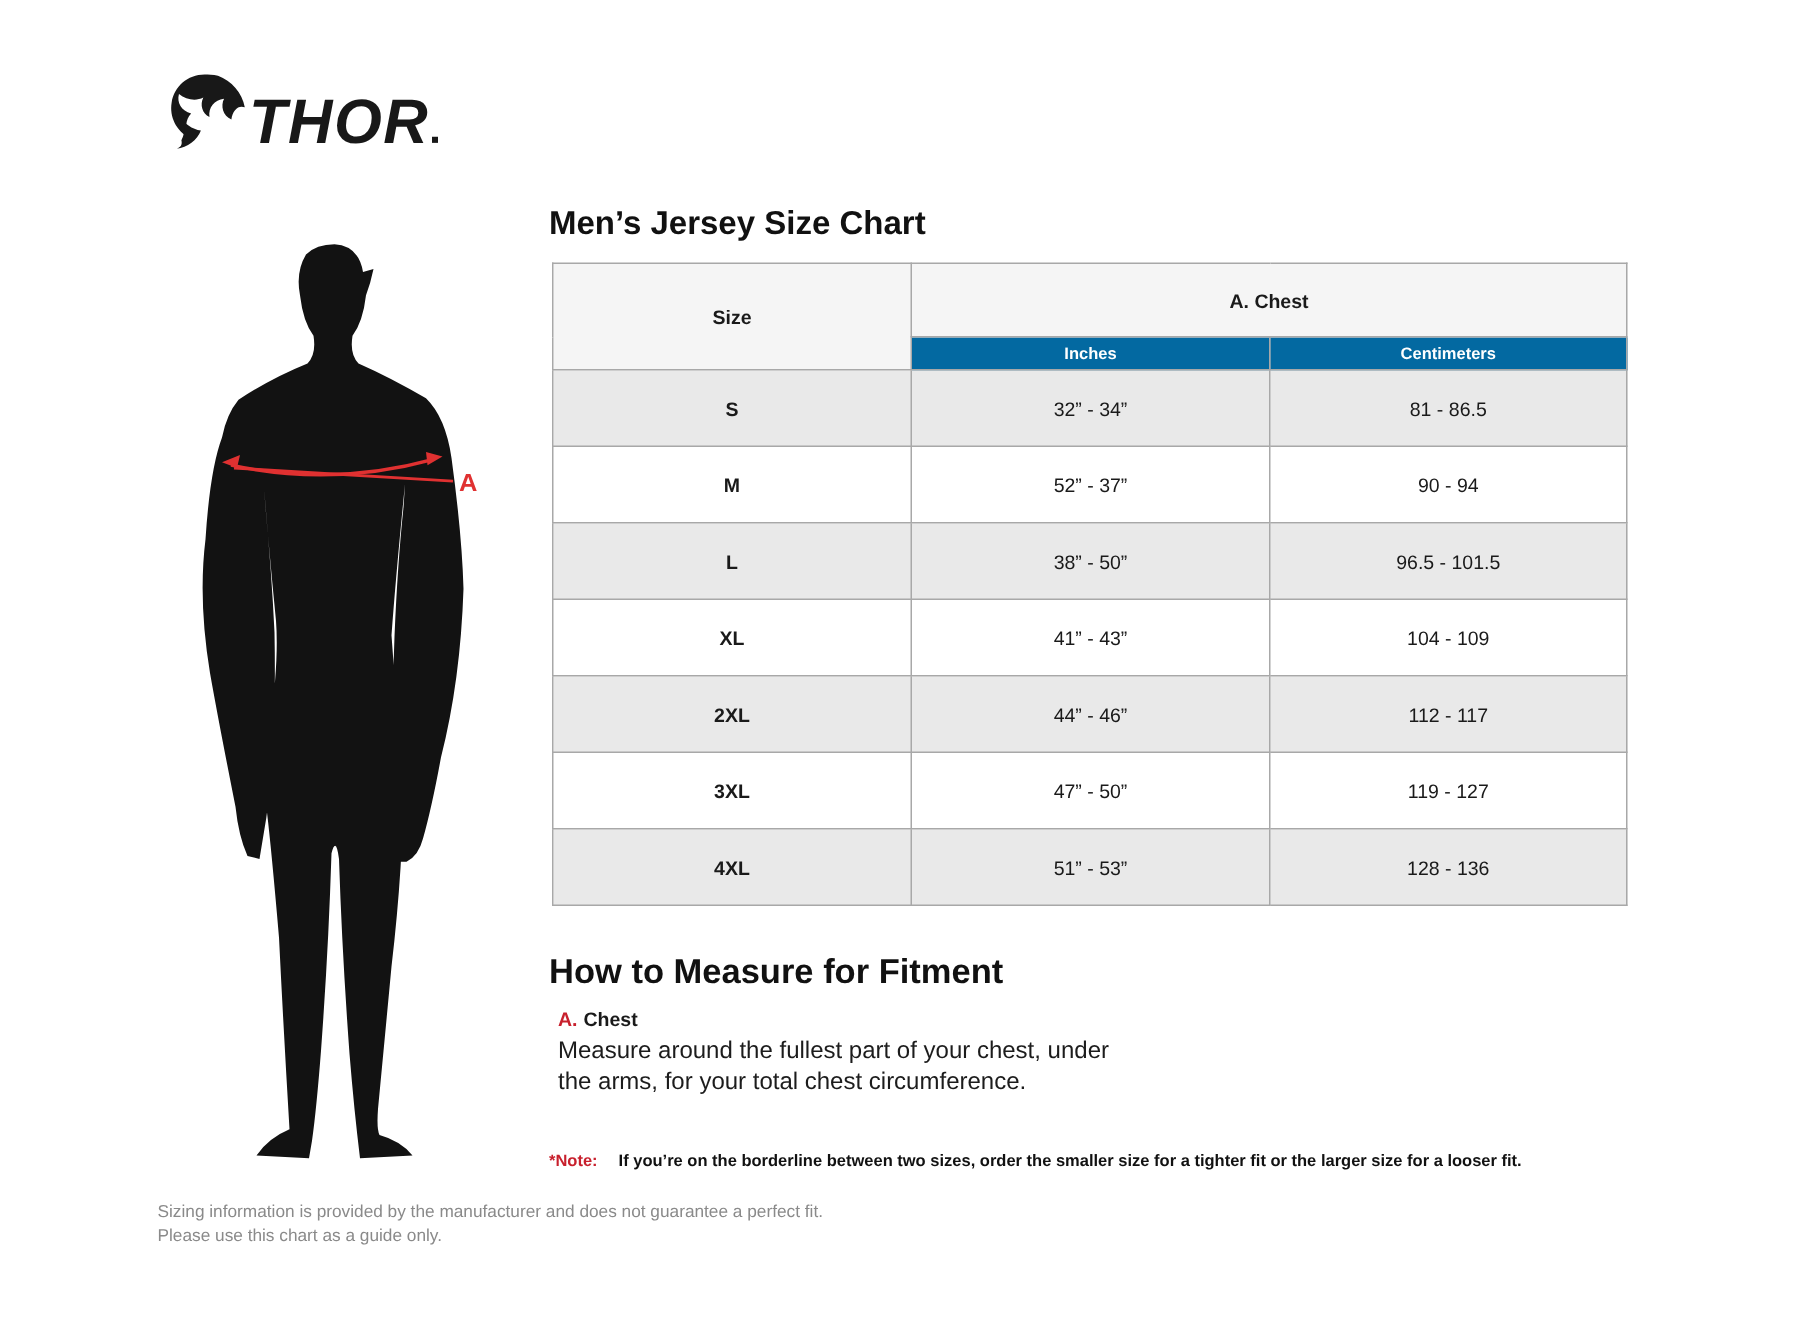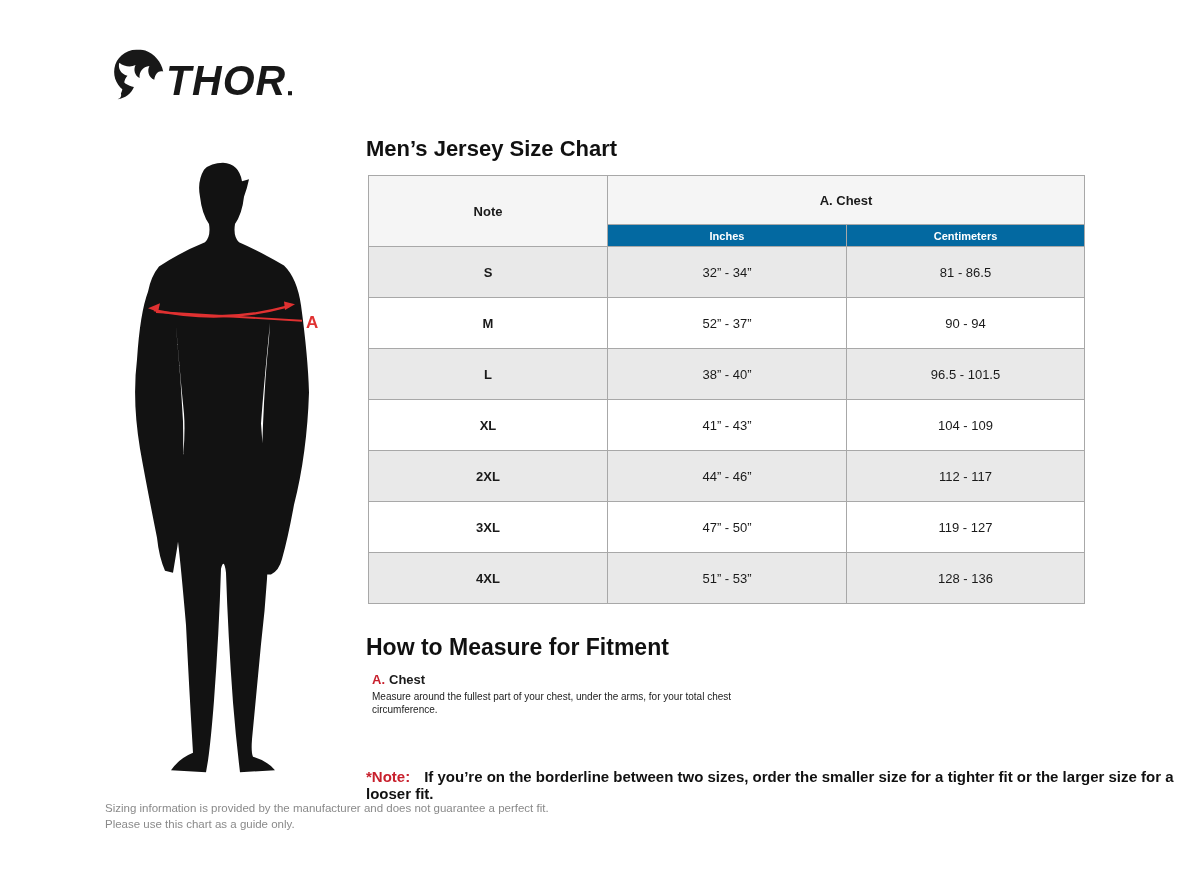--- a/index.html
+++ b/index.html
@@ -17,23 +17,23 @@
   .logo .word::after{content:"";display:inline-block;width:4px;height:4px;background:#181818;margin-left:2px;}
   
   .figure{position:absolute;left:118px;top:158px;width:212px;height:620px;}
   
   .chart-title{position:absolute;left:366px;top:136px;font-size:22px;font-weight:700;color:#111;}
   .howto-title{position:absolute;left:366px;top:634px;font-size:23px;font-weight:700;color:#111;}
   .measure-item{position:absolute;left:372px;top:672px;font-size:13px;font-weight:700;}
   .measure-item .letter{color:#c8202d;margin-right:4px;}
   .measure-desc{
     position:absolute;left:372px;top:690px;width:368px;
-    font-size:10px;line-height:1.32;color:#1c1c1c;
+    font-size:16px;line-height:1.32;color:#1c1c1c;
   }
-  .note-line{position:absolute;left:366px;top:768px;font-size:15px;font-weight:700;color:#111;}
+  .note-line{position:absolute;left:366px;top:768px;font-size:11px;font-weight:700;color:#111;}
   .note-line .note-label{color:#c8202d;margin-right:14px;}
   .footer-note{
     position:absolute;left:105px;top:800px;font-size:11.5px;line-height:1.4;color:#8a8a8a;
   }
   
   .size-table{
     position:absolute;left:368px;top:175px;width:716px;border-collapse:collapse;
     font-size:13px;color:#1a1a1a;table-layout:fixed;
   }
   .size-table td{
@@ -94,40 +94,40 @@
   <div class="chart-title">Men’s Jersey Size Chart</div>
 
   <table class="size-table">
     <colgroup>
         <col style="width:239px">
         <col style="width:239px">
         <col style="width:238px">
       </colgroup>
     <tbody>
       <tr>
-        <td class="head-cell h1" rowspan="2">Note</td>
+        <td class="head-cell h1" rowspan="2">Size</td>
         <td class="head-cell h1" colspan="2">A. Chest</td>
       </tr>
       <tr>
         <td class="bar">Inches</td>
         <td class="bar">Centimeters</td>
       </tr>
       <tr class="data-row alt">
         <td class="size-col">S</td>
         <td>32” - 34”</td>
         <td>81 - 86.5</td>
       </tr>
       <tr class="data-row">
         <td class="size-col">M</td>
         <td>52” - 37”</td>
         <td>90 - 94</td>
       </tr>
       <tr class="data-row alt">
         <td class="size-col">L</td>
-        <td>38” - 40”</td>
+        <td>38” - 50”</td>
         <td>96.5 - 101.5</td>
       </tr>
       <tr class="data-row">
         <td class="size-col">XL</td>
         <td>41” - 43”</td>
         <td>104 - 109</td>
       </tr>
       <tr class="data-row alt">
         <td class="size-col">2XL</td>
         <td>44” - 46”</td>

